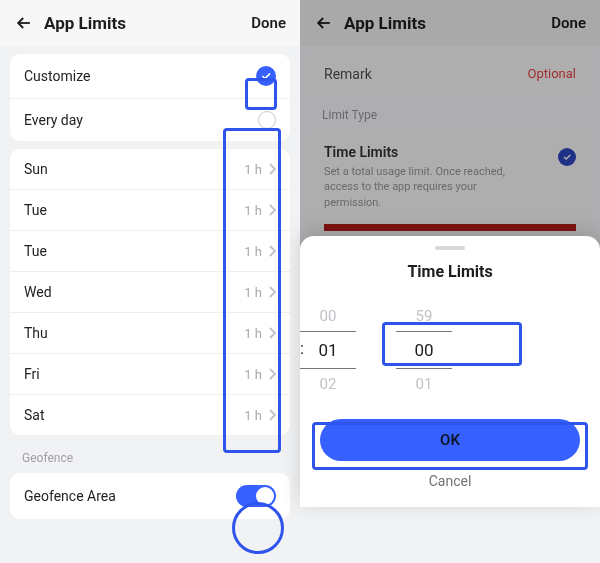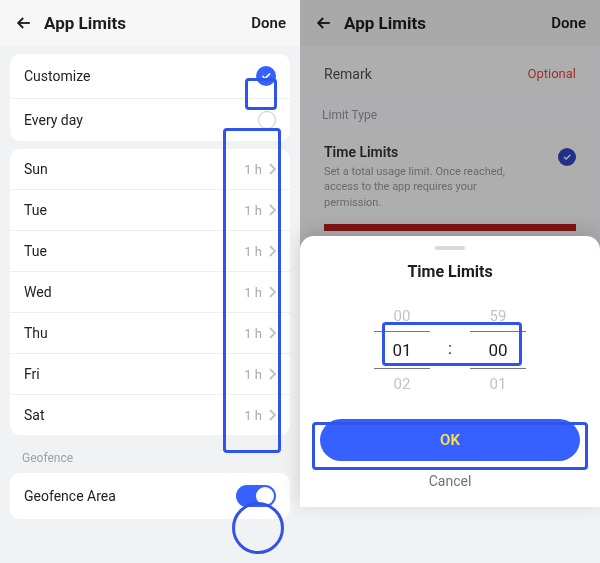--- a/index.html
+++ b/index.html
@@ -47,26 +47,26 @@
 .bg-limit-row { display: flex; align-items: flex-start; }
 .bg-limit-row .ck { margin-left: auto; width: 18px; height: 18px; background: #3048c7; border-radius: 50%; display: flex; align-items: center; justify-content: center; margin-top: 4px; flex-shrink: 0; }
 .bg-limit-row .ck svg { width: 10px; height: 10px; }
 .bg-downtime { font-size: 14px; font-weight: 600; color: #333; margin-top: 14px; padding-top: 12px; border-top: 7px solid #b91c1c; }
 .bg-label { font-size: 12px; color: #9a9aa0; padding: 6px 22px 2px; }
 
 
 .sheet { position: absolute; bottom: 0; left: 0; right: 0; background: #fff; border-top-left-radius: 14px; border-top-right-radius: 14px; padding: 10px 0 18px; box-shadow: 0 -4px 20px rgba(0,0,0,0.15); }
 .sheet .grab { width: 30px; height: 4px; background: #d8d8dc; border-radius: 2px; margin: 0 auto 12px; }
 .sheet .stitle { text-align: center; font-size: 16px; font-weight: 700; color: #1d1d1f; margin-bottom: 20px; }
-.picker { display: flex; justify-content: center; gap: 40px; margin-bottom: 20px; position: relative; }
+.picker { display: flex; justify-content: flex-start; gap: 40px; margin-bottom: 20px; position: relative; }
 .picker-col { text-align: center; width: 56px; }
 .pnum { font-size: 15px; color: #c2c2c8; padding: 6px 0; }
 .pnum.sel { font-size: 17px; color: #1d1d1f; border-top: 1px solid #777; border-bottom: 1px solid #777; padding: 8px 0; }
 .pcolon { align-self: center; font-size: 16px; color: #1d1d1f; position: absolute; top: 38px; }
-.okbtn { display: block; width: 260px; margin: 0 auto 12px; background: #3660ff; color: #fde047; border: none; border-radius: 22px; padding: 12px 0; font-size: 15px; font-weight: 600; }
+.okbtn { display: block; width: 260px; margin: 0 auto 12px; background: #3660ff; color: #0f172a; border: none; border-radius: 22px; padding: 12px 0; font-size: 15px; font-weight: 600; }
 .cancel { text-align: center; font-size: 14px; color: #737373; }
 
 .sheet-highlight-picker { position: absolute; border: 3px solid #2f54eb; border-radius: 4px; pointer-events: none; }
 .sheet-highlight-ok { position: absolute; border: 3px solid #2f54eb; border-radius: 4px; pointer-events: none; }
 
 svg { display: block; }
 </style>
 </head>
 <body>
 

